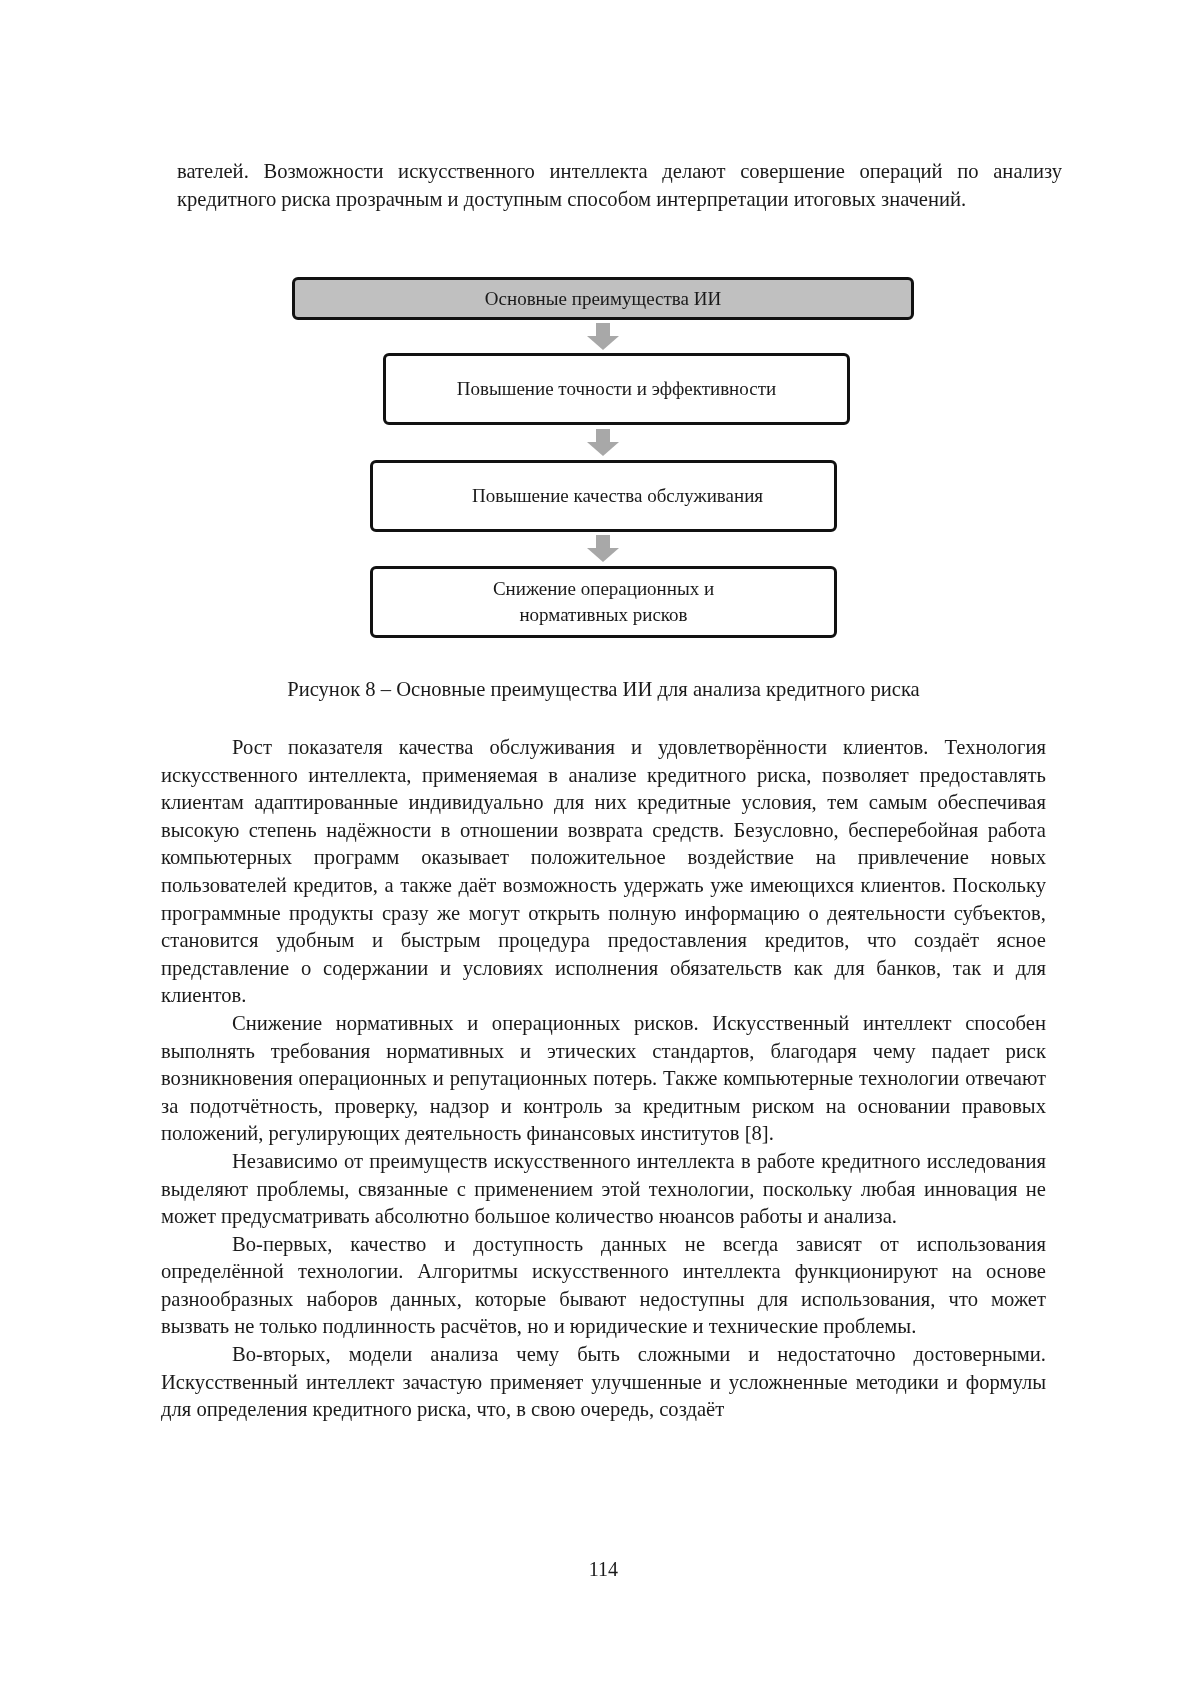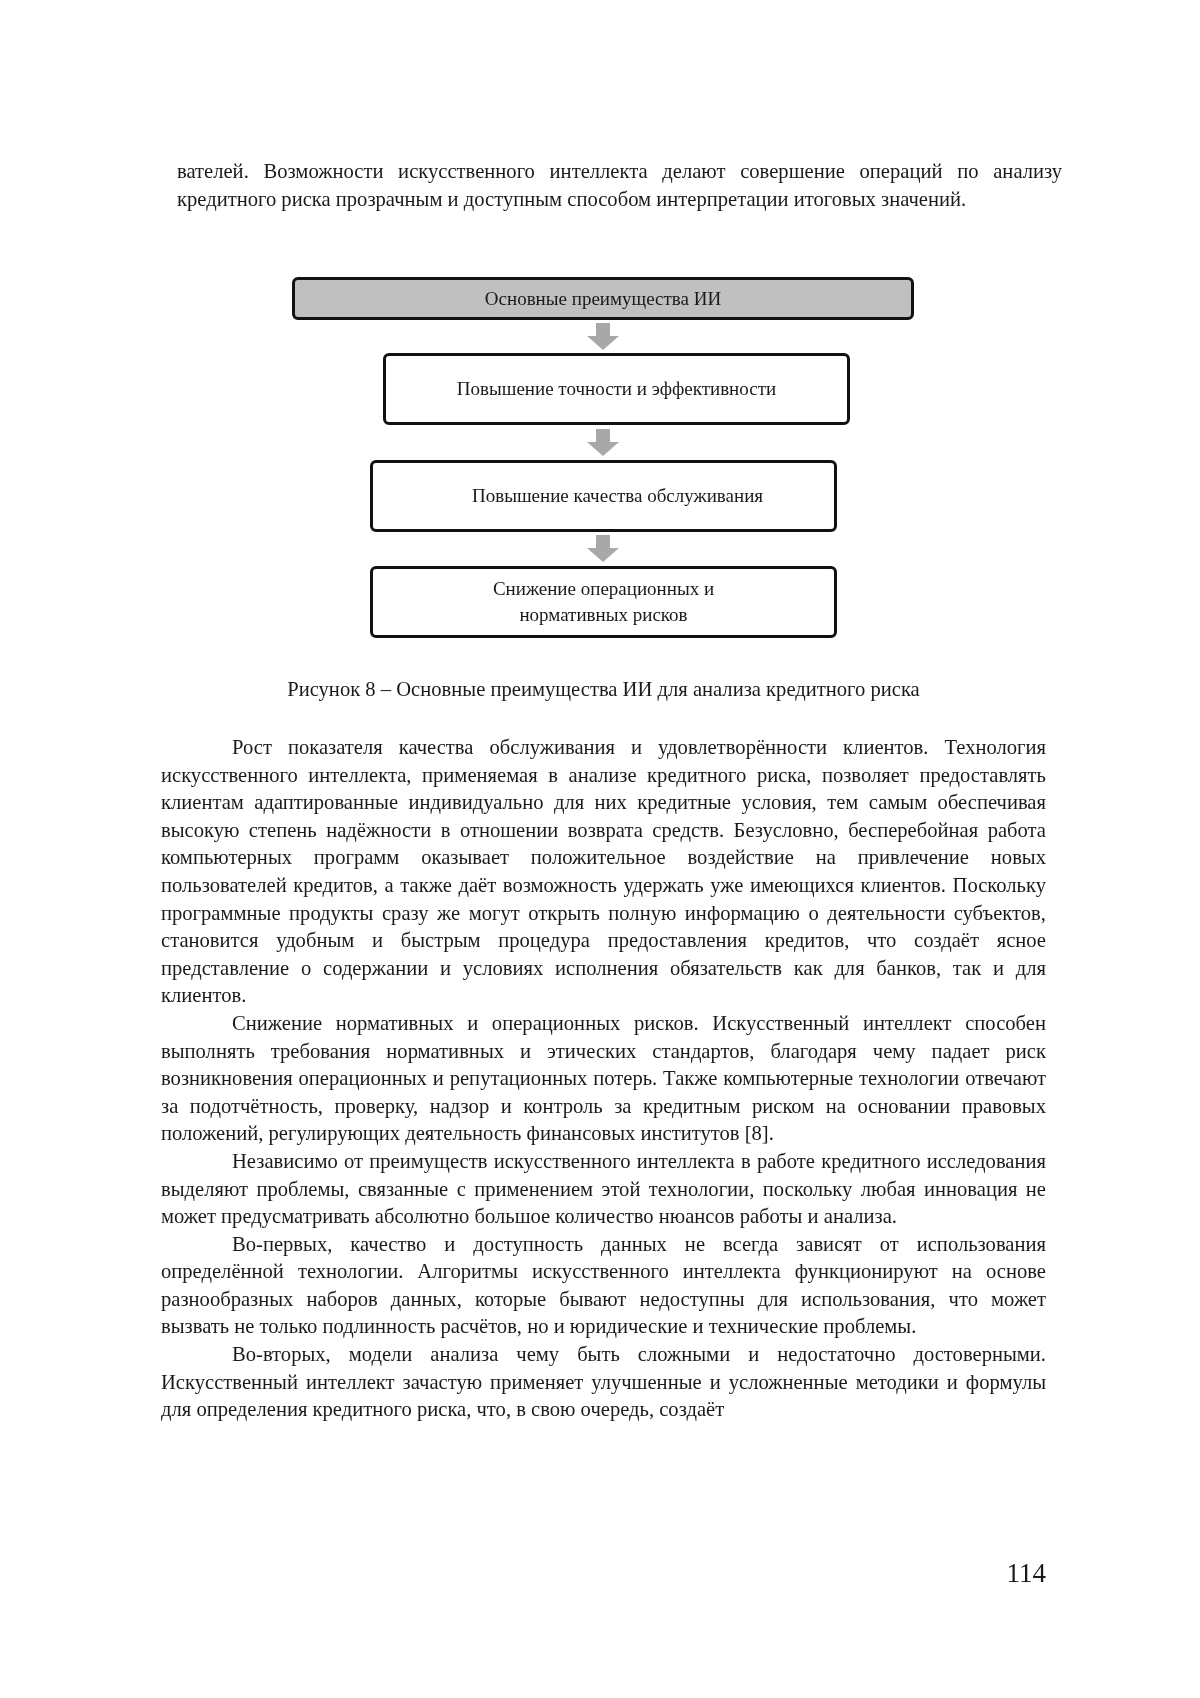--- a/index.html
+++ b/index.html
@@ -20,22 +20,22 @@
   .fbox.b3 { left: 209px; width: 467px; top: 289px; height: 72px; }
   .arrow { position: absolute; left: 426px; width: 32px; height: 28px; }
   .arrow .shaft { position: absolute; left: 9px; top: 0; width: 14px; height: 14px; background: #a8a8a8; }
   .arrow .head { position: absolute; left: 0; top: 13px; width: 0; height: 0;
                  border-left: 16px solid transparent; border-right: 16px solid transparent;
                  border-top: 14px solid #a8a8a8; }
   .arrow.a1 { top: 46px; } .arrow.a2 { top: 152px; } .arrow.a3 { top: 258px; }
   #caption { position: absolute; top: 676px; left: 0; width: 885px; text-align: center;
              font-size: 20.6px; line-height: 27px; }
   #body { position: absolute; top: 734px; left: 0; width: 885px; }
-  #pagenum { position: absolute; top: 1558px; left: 0; width: 885px; text-align: right;
-             font-size: 27px; }
+  #pagenum { position: absolute; top: 1558px; left: 0; width: 885px; text-align: center;
+             font-size: 20px; }
 </style>
 </head>
 <body>
 
 <div class="page">
 
   <p id="intro" class="para">вателей. Возможности искусственного интеллекта делают совершение операций по анализу кредитного риска прозрачным и доступным способом интерпретации итоговых значений.</p>
 
   <div id="figure">
     <div class="fbox header" style="background: rgb(192, 192, 192);">

